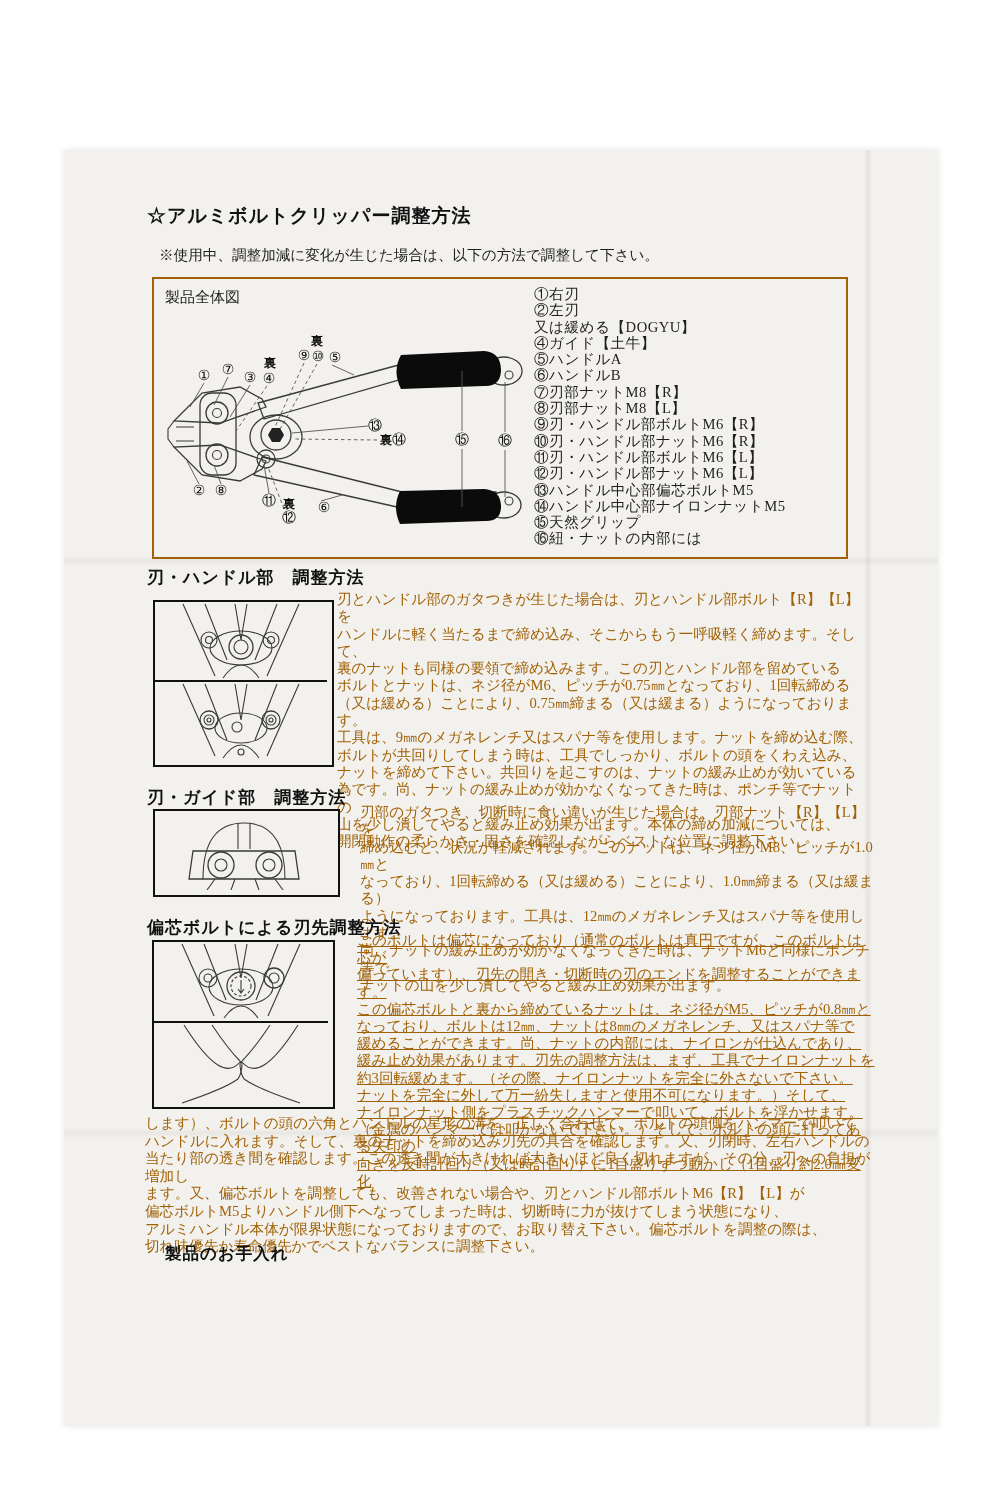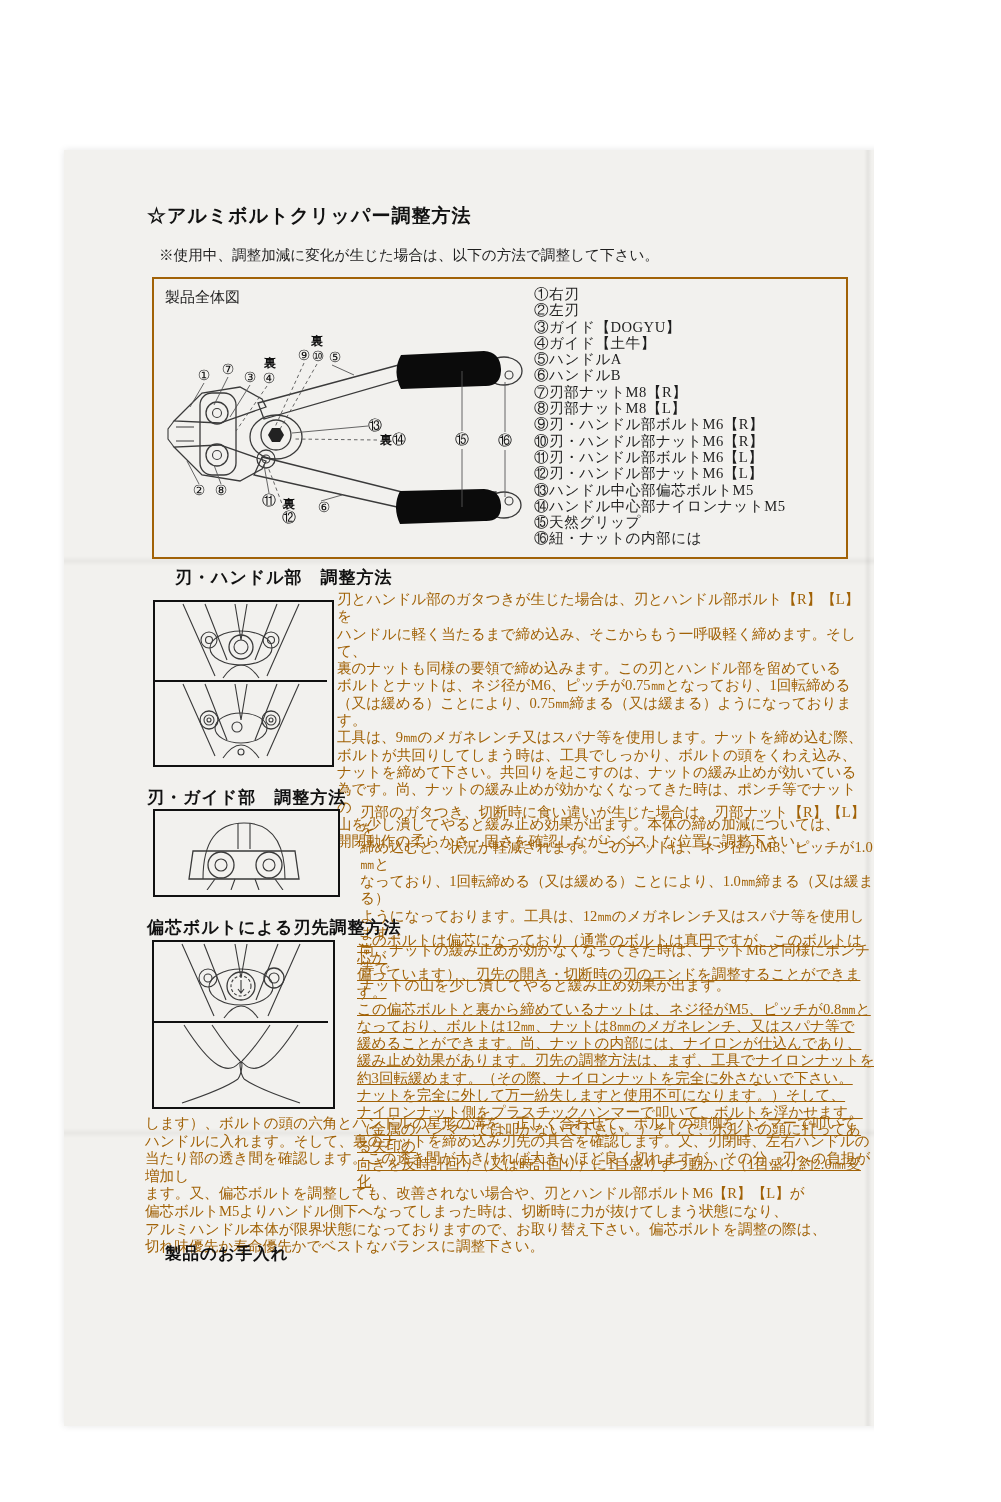--- a/index.html
+++ b/index.html
@@ -1,35 +1,35 @@
 <!DOCTYPE html>
 <html><head>
 <meta charset="utf-8">
 <style>
   html,body{margin:0;padding:0;background:#fff;}
-  .page{position:relative;width:874px;height:1502px;background:#ffffff;overflow:hidden;
+  .page{position:relative;width:1001px;height:1502px;background:#ffffff;overflow:hidden;
         font-family:"Liberation Serif",serif;color:#1e1e1e;}
   .paper{position:absolute;left:64px;top:150px;width:874px;height:1276px;background:#f2f1ee;
          box-shadow:0 0 7px rgba(0,0,0,0.10);}
   .crease-v{position:absolute;left:864px;top:150px;width:8px;height:1276px;
             background:linear-gradient(90deg,transparent,rgba(0,0,0,0.06),transparent);}
   .crease-h{position:absolute;left:64px;width:874px;height:10px;
             background:linear-gradient(180deg,transparent,rgba(0,0,0,0.045),transparent);}
   .abs{position:absolute;}
   .title{left:147px;top:203px;font-family:"Liberation Sans",sans-serif;font-weight:700;
          font-size:19px;letter-spacing:1px;color:#111;}
   .notice{left:159px;top:246px;font-size:14.6px;}
   .overview-box{left:152px;top:277px;width:692px;height:278px;border:2px solid #a16207;}
   .overview-caption{position:absolute;left:11px;top:9px;font-size:15px;}
   .parts-list{position:absolute;left:380px;top:7px;margin:0;padding:0;list-style:none;
               font-size:14.6px;line-height:16.3px;letter-spacing:0.5px;white-space:nowrap;}
   .diagram-svg{position:absolute;left:0;top:0;width:692px;height:278px;}
   .sec-heading{font-family:"Liberation Sans",sans-serif;font-weight:700;font-size:17px;color:#111;
                letter-spacing:1px;white-space:nowrap;}
-  .h1{left:147px;top:566px;margin-left:28px;}
+  .h1{left:147px;top:566px;}
   .h2{left:147px;top:786px;}
   .h3{left:147px;top:916px;}
   .h4{left:145px;top:1243px;font-size:16.5px;margin-left:20px;}
   .fig{border:2.5px solid #111;background:#f2f1ee;}
   .fig svg{display:block;}
   .fig .cell2{border-top:2.5px solid #111;}
   .f1{left:153px;top:600px;width:177px;height:163px;}
   .f2{left:153px;top:809px;width:183px;height:84px;}
   .f3{left:152px;top:940px;width:179px;height:165px;}
   .body-text{font-size:14.6px;line-height:17.3px;white-space:pre-line;color:#a16207;}
@@ -129,21 +129,21 @@
         <text class="callout" x="115" y="226">⑪</text>
         <text class="ura" x="135" y="229">裏</text>
         <text class="callout" x="135" y="243">⑫</text>
         <text class="callout" x="170" y="233">⑥</text>
       </g>
     </svg>
 
     <ul class="parts-list">
       <li>①右刃</li>
       <li>②左刃</li>
-      <li>③ガイド【DOGYU】</li>
+      <li>又は緩める【DOGYU】</li>
       <li>④ガイド【土牛】</li>
       <li>⑤ハンドルA</li>
       <li>⑥ハンドルB</li>
       <li>⑦刃部ナットM8【R】</li>
       <li>⑧刃部ナットM8【L】</li>
       <li>⑨刃・ハンドル部ボルトM6【R】</li>
       <li>⑩刃・ハンドル部ナットM6【R】</li>
       <li>⑪刃・ハンドル部ボルトM6【L】</li>
       <li>⑫刃・ハンドル部ナットM6【L】</li>
       <li>⑬ハンドル中心部偏芯ボルトM5</li>

